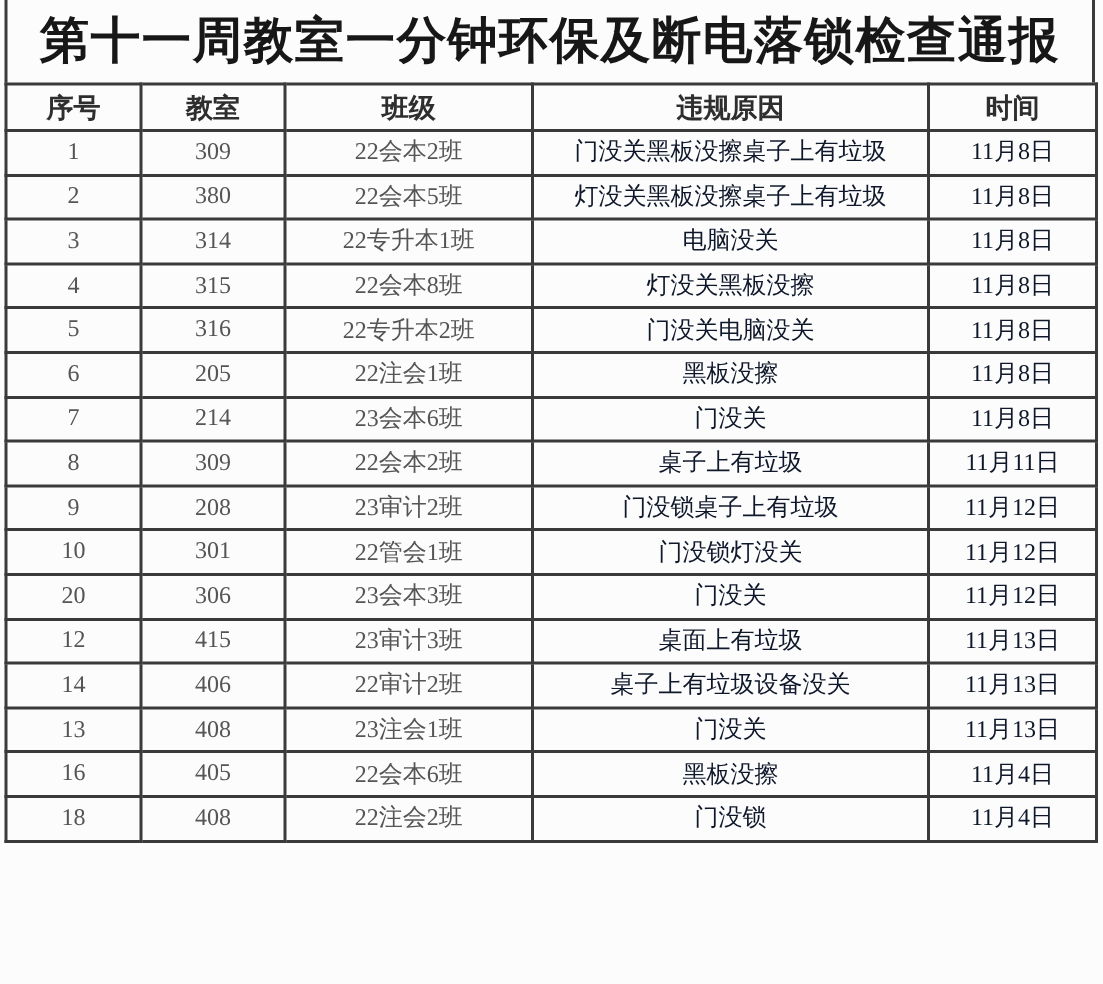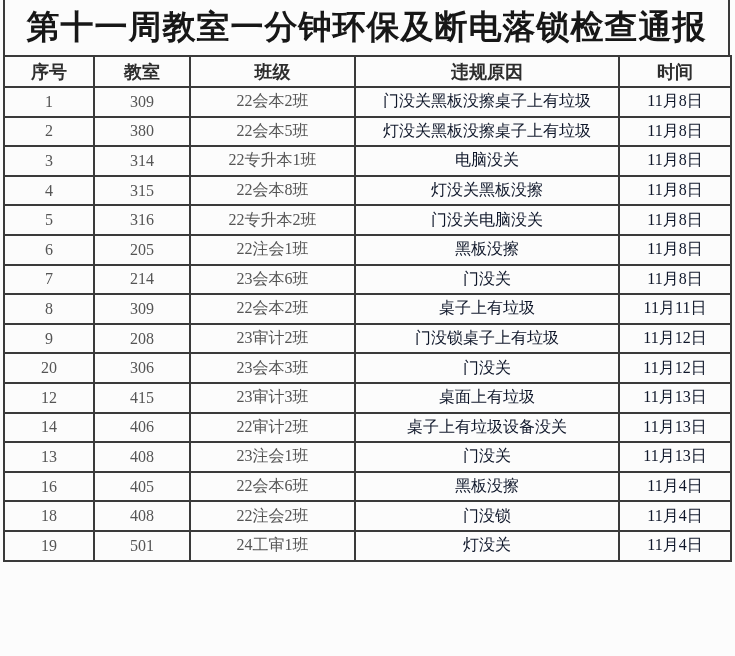--- a/index.html
+++ b/index.html
@@ -156,20 +156,27 @@
             <td>11月11日</td>
           </tr>
           <tr>
             <td>9</td>
             <td>208</td>
             <td>23审计2班</td>
             <td>门没锁桌子上有垃圾</td>
             <td>11月12日</td>
           </tr>
           <tr>
+            <td>10</td>
+            <td>301</td>
+            <td>22管会1班</td>
+            <td>门没锁灯没关</td>
+            <td>11月12日</td>
+          </tr>
+          <tr>
             <td>20</td>
             <td>306</td>
             <td>23会本3班</td>
             <td>门没关</td>
             <td>11月12日</td>
           </tr>
           <tr>
             <td>12</td>
             <td>415</td>
             <td>23审计3班</td>
@@ -197,24 +204,17 @@
             <td>黑板没擦</td>
             <td>11月4日</td>
           </tr>
           <tr>
             <td>18</td>
             <td>408</td>
             <td>22注会2班</td>
             <td>门没锁</td>
             <td>11月4日</td>
           </tr>
-          <tr>
-            <td>19</td>
-            <td>501</td>
-            <td>24工审1班</td>
-            <td>灯没关</td>
-            <td>11月4日</td>
-          </tr>
         </tbody>
     </table>
 
   </div>
 </div>
 
 </body></html>

